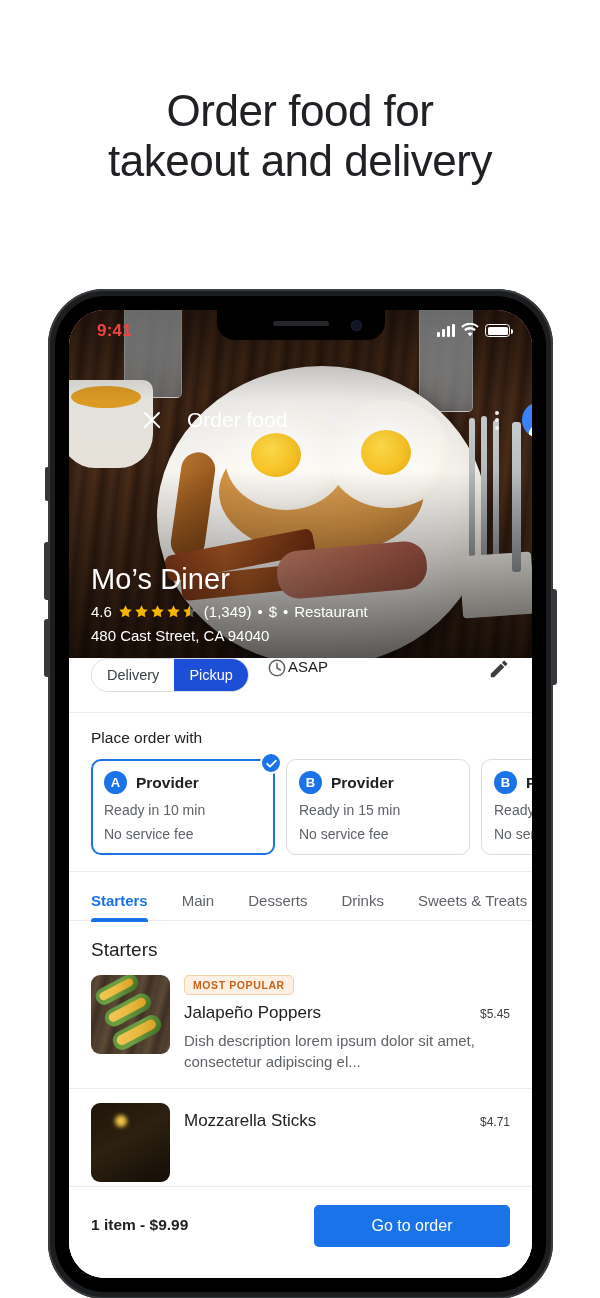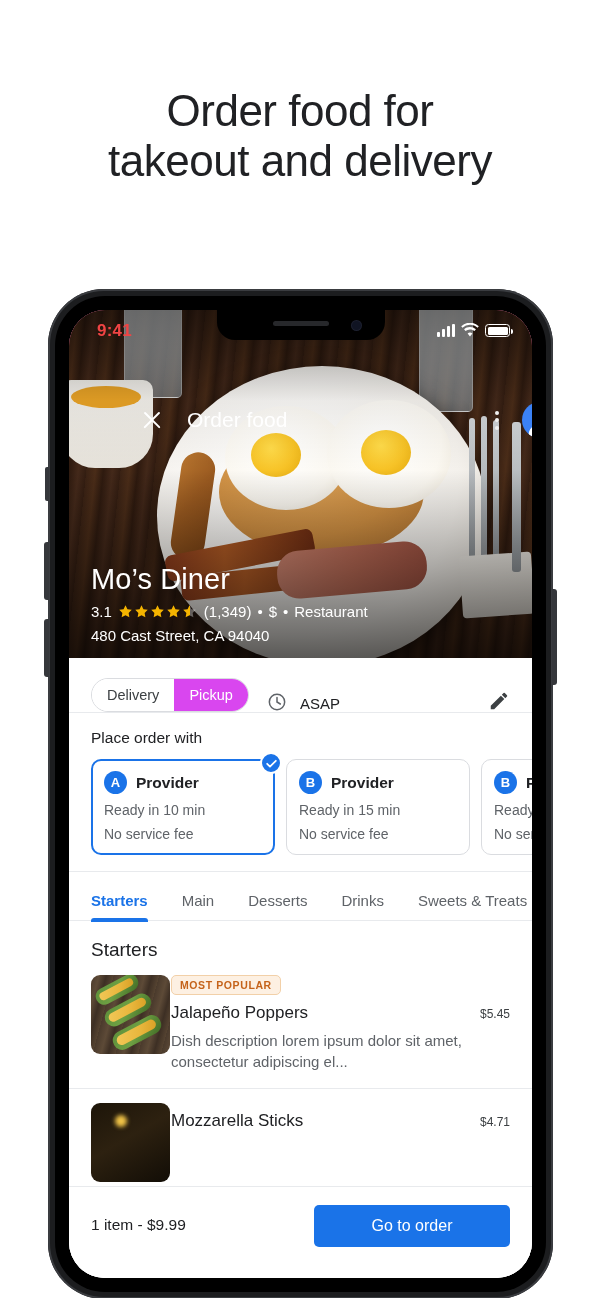--- a/index.html
+++ b/index.html
@@ -221,31 +221,31 @@
   .rest-addr { margin-top: 7px; font-size: 15px; }
 
   
   .sheet {
     position: absolute; left: 0; top: 348px; width: 463px; height: 620px;
     background: #fff; overflow: hidden;
   }
 
   
   .fulfil {
-    height: 55px; display: flex; align-items: flex-end;
+    height: 55px; display: flex; align-items: flex-start;
     padding: 0 22px; border-bottom: 1px solid #e8eaed;
   }
   .seg { display: flex; border: 1px solid #dadce0; border-radius: 18px; overflow: hidden; height: 34px; }
   .seg-btn {
     padding: 0 15px; display: flex; align-items: center;
     font-size: 14.5px; color: #3c4043; background: #fff; cursor: pointer;
   }
-  .seg-btn.active { background: #d946ef; color: #fff; }
+  .seg-btn.active { background: #1d4ed8; color: #fff; }
   .clock { margin-left: 18px; width: 20px; height: 20px; }
-  .asap { margin-left: 13px; font-size: 15px; color: #202124; }
+  .asap { margin-left: 1px; font-size: 15px; color: #202124; }
   .pencil { margin-left: auto; width: 22px; height: 22px; cursor: pointer; }
 
   
   .providers-wrap { padding: 16px 0 16px 22px; border-bottom: 1px solid #e8eaed; }
   .providers-title { font-size: 15.5px; color: #202124; margin-bottom: 12px; }
   .providers { display: flex; gap: 11px; }
   .pcard {
     flex: 0 0 auto; width: 184px; border: 1px solid #dadce0; border-radius: 10px;
     padding: 11px 12px 12px 12px; position: relative; background: #fff; cursor: pointer;
   }
@@ -276,21 +276,21 @@
     white-space: nowrap; position: relative;
   }
   .tab.active { color: #1a73e8; font-weight: 700; }
   .tab.active::after {
     content: ""; position: absolute; left: 0; right: 0; bottom: -1.5px;
     height: 3.5px; background: #1a73e8; border-radius: 3px 3px 0 0;
   }
 
   
   .section-title { padding: 18px 22px 0 22px; font-size: 19px; color: #202124; }
-  .dish { display: flex; padding: 14px 22px 16px 22px; gap: 1px; border-bottom: 1px solid #e8eaed; cursor: pointer; }
+  .dish { display: flex; padding: 14px 22px 16px 22px; gap: 14px; border-bottom: 1px solid #e8eaed; cursor: pointer; }
   .dish-thumb { flex: 0 0 auto; width: 79px; height: 79px; border-radius: 9px; overflow: hidden; position: relative; }
   .thumb-poppers { background: repeating-linear-gradient(105deg,#4a3a2c 0,#5d4a37 8px,#3d2f24 15px,#554331 22px); }
   .thumb-poppers .pop {
     position: absolute; border-radius: 9px;
     background: linear-gradient(145deg,#5d8f3a 0%,#6ea043 48%,#3f6a24 100%);
     transform: rotate(-28deg);
   }
   .thumb-poppers .pop i {
     position: absolute; left: 4px; top: 4px; right: 5px; bottom: 5px; border-radius: 6px;
     background: linear-gradient(120deg,#f2c858,#e8b63c 60%,#d79f24);
@@ -313,21 +313,21 @@
   .dish-name { font-size: 17px; color: #202124; flex: 1; }
   .dish-price { font-size: 12px; color: #3c4043; white-space: nowrap; }
   .dish-desc { margin-top: 7px; font-size: 15px; line-height: 21px; color: #5f6368; }
 
   
   .bottombar {
     position: absolute; left: 0; bottom: 0; width: 463px; height: 92px;
     background: #fff; border-top: 1px solid #e8eaed;
     display: flex; align-items: flex-start; padding: 18px 22px 0 22px; z-index: 35;
   }
-  .cart-summary { font-size: 15.5px; font-weight: 400; color: #202124; margin-top: 11px; }
+  .cart-summary { font-size: 15.5px; font-weight: 700; color: #202124; margin-top: 11px; }
   .go-order {
     margin-left: auto; width: 196px; height: 42px; border-radius: 5px;
     background: #1a73e8; color: #fff; font-size: 16px;
     display: flex; align-items: center; justify-content: center; cursor: pointer;
   }
 </style>
 </head>
 <body>
 
 <div class="page">
@@ -371,21 +371,21 @@
         <div class="hero-utensil u1"></div>
         <div class="hero-utensil u2"></div>
         <div class="hero-utensil u3"></div>
         <div class="hero-napkin"></div>
         <div class="hero-utensil u4"></div>
         <div class="hero-scrim"></div>
 
         <div class="rest">
           <div class="rest-name">Mo’s Diner</div>
           <div class="rest-meta">
-            <span class="rest-rating-num">3.1</span>
+            <span class="rest-rating-num">4.6</span>
             <span class="stars">
               <svg class="star" viewBox="0 0 24 24">
                   <path fill="#f5b400" d="M12 2l3.1 6.3 6.9 1-5 4.9 1.2 6.9L12 17.8 5.8 21.1 7 14.2l-5-4.9 6.9-1z"></path>
                 </svg>
               <svg class="star" viewBox="0 0 24 24">
                   <path fill="#f5b400" d="M12 2l3.1 6.3 6.9 1-5 4.9 1.2 6.9L12 17.8 5.8 21.1 7 14.2l-5-4.9 6.9-1z"></path>
                 </svg>
               <svg class="star" viewBox="0 0 24 24">
                   <path fill="#f5b400" d="M12 2l3.1 6.3 6.9 1-5 4.9 1.2 6.9L12 17.8 5.8 21.1 7 14.2l-5-4.9 6.9-1z"></path>
                 </svg>

